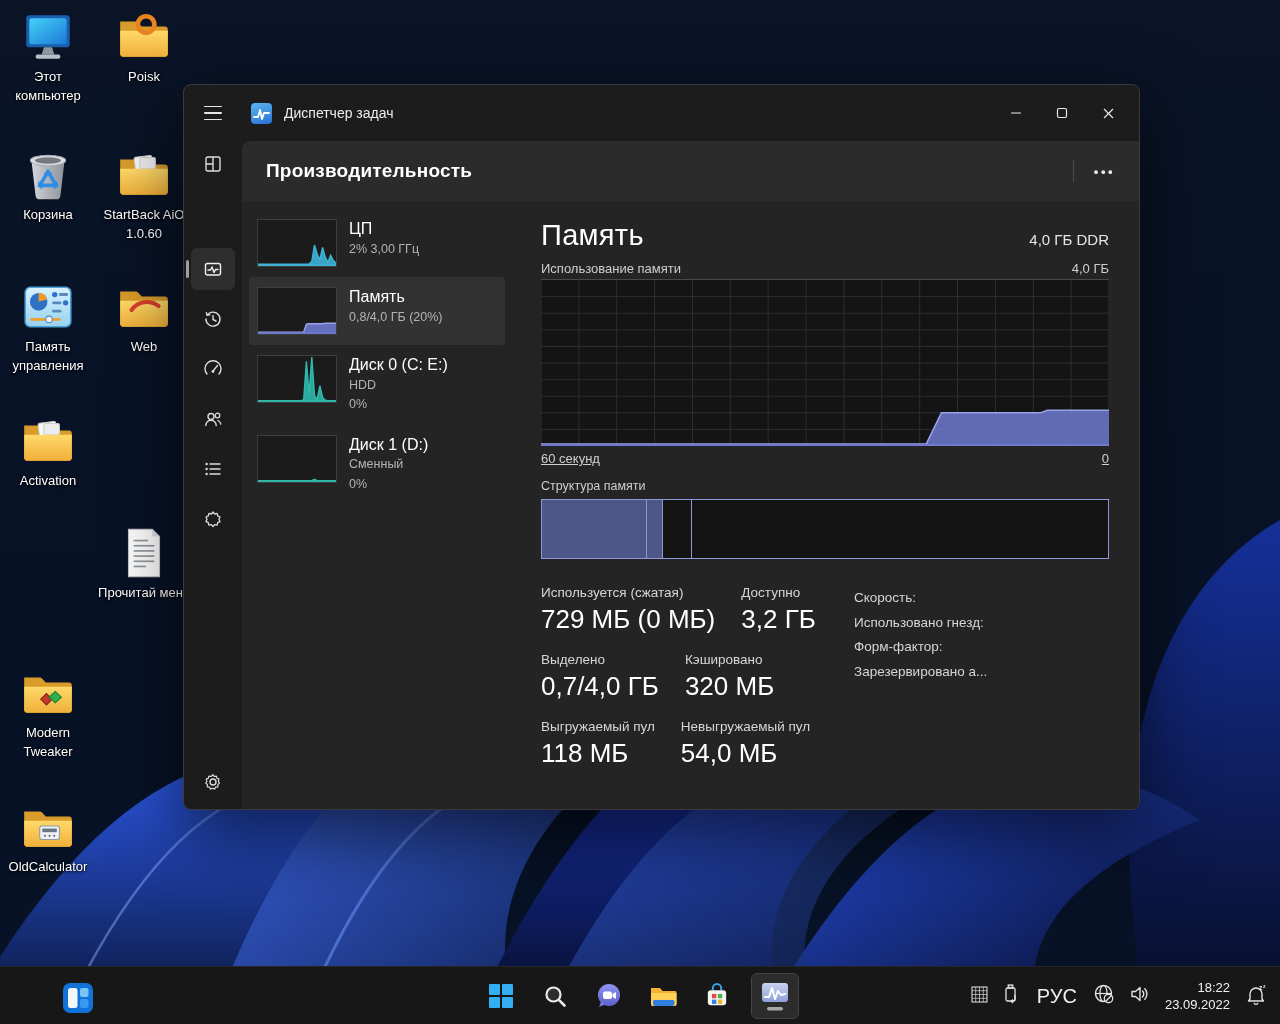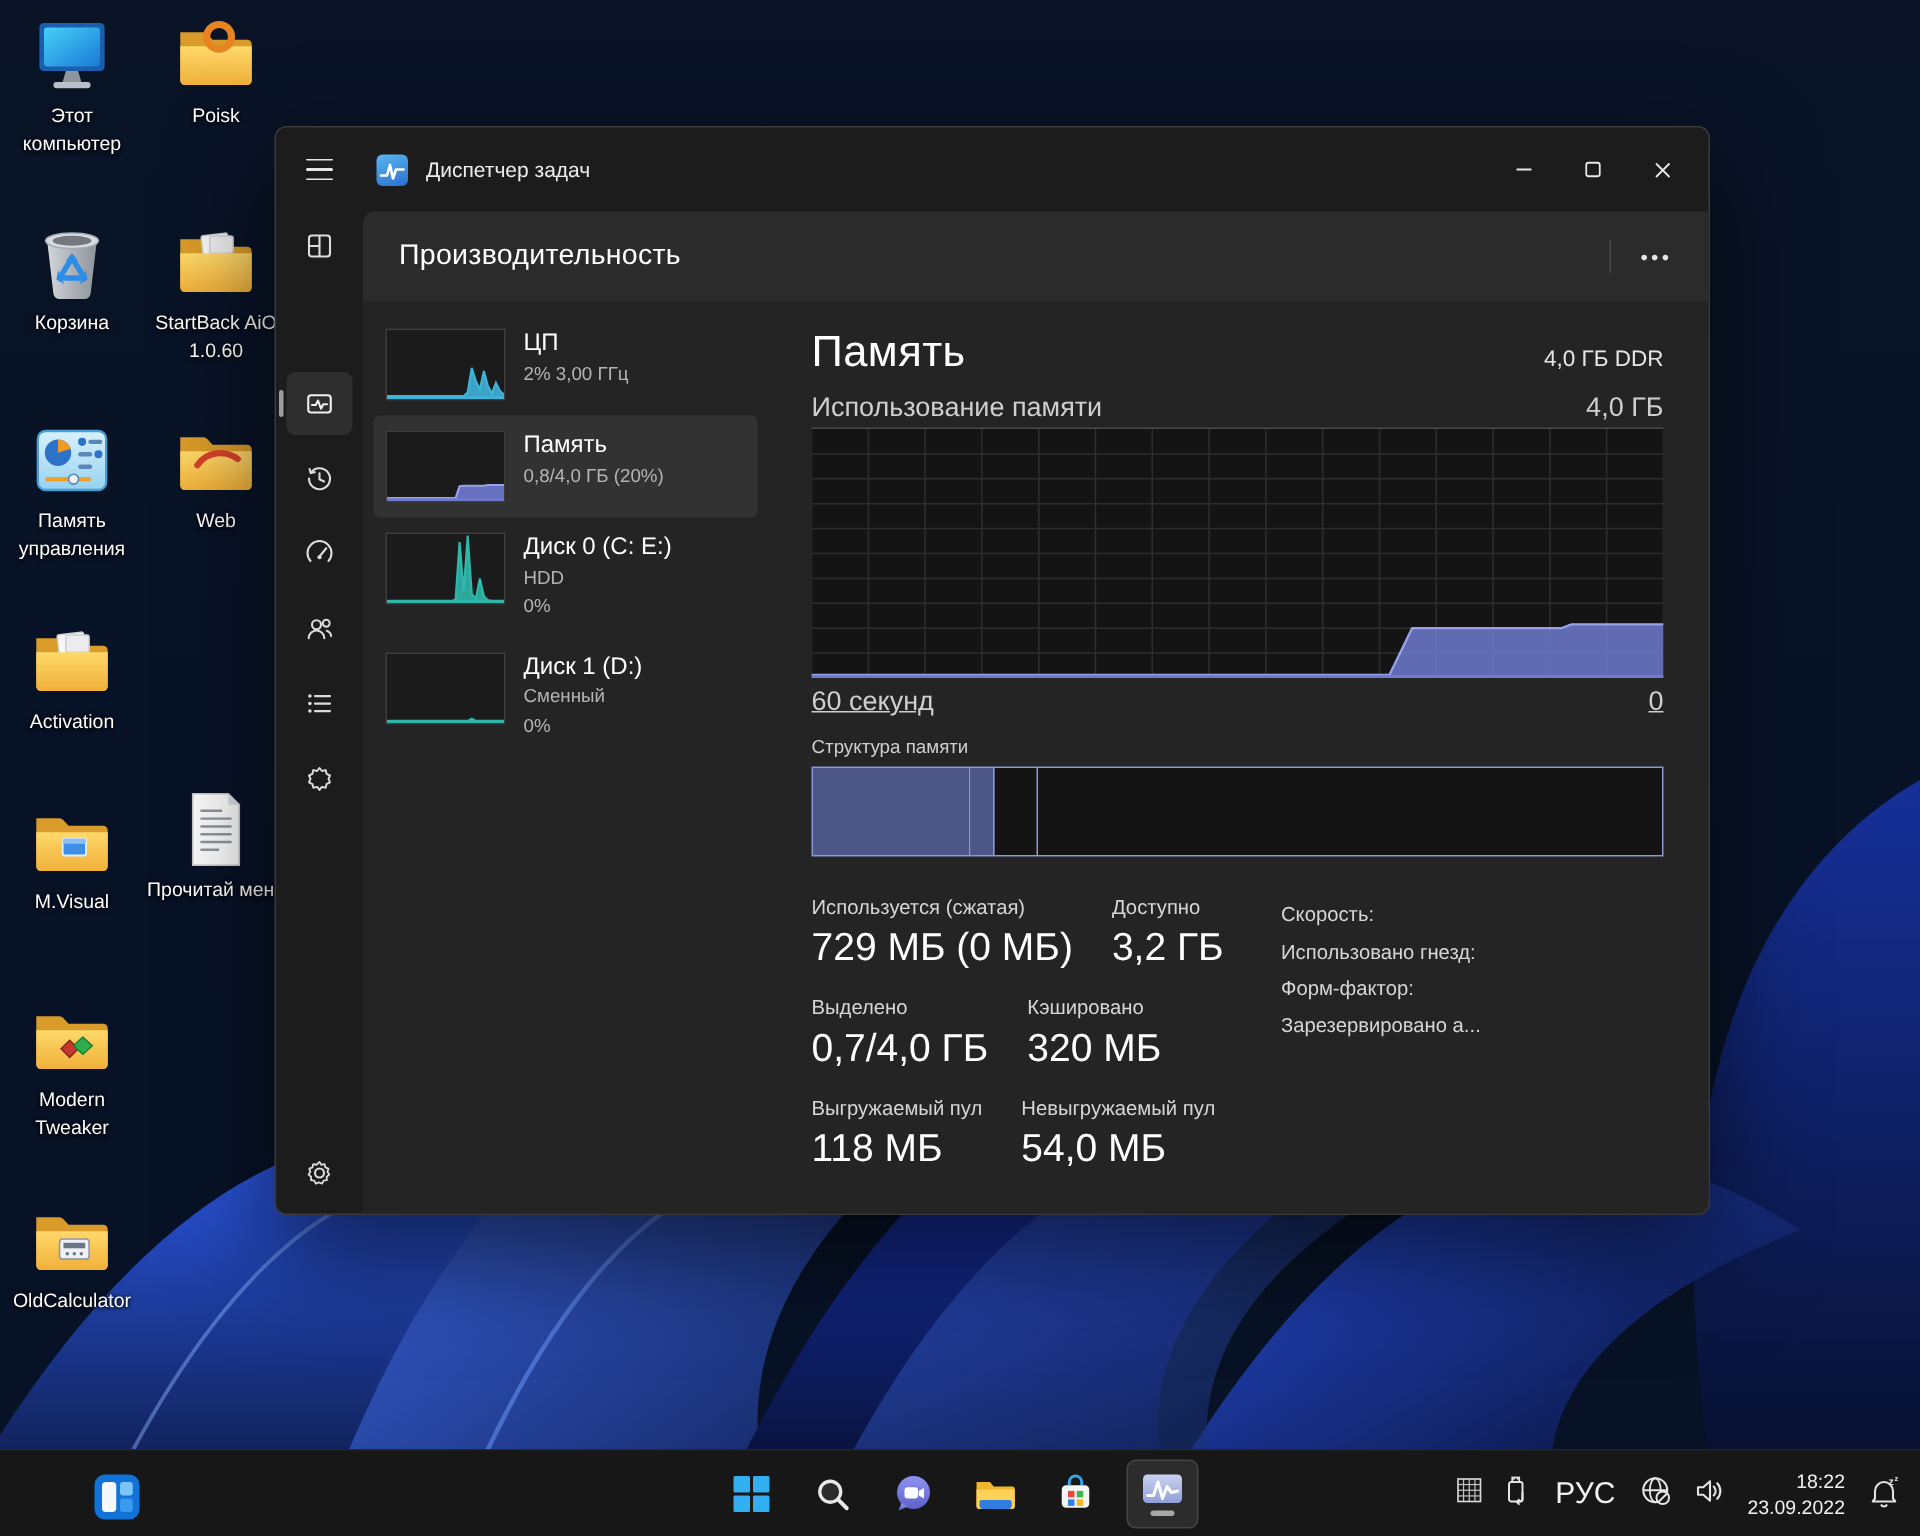--- a/index.html
+++ b/index.html
@@ -36,21 +36,21 @@
   .win-body { position:absolute; top:56px; left:0; right:0; bottom:0; display:flex; }
   .rail { width:58px; position:relative; flex:none; }
   .rail-btn { position:absolute; left:7px; width:44px; height:42px; border-radius:6px;
     display:flex; align-items:center; justify-content:center; }
   .rail-btn.selected { background:#2e2e2e; }
   .rail-pill { position:absolute; left:2px; width:3px; height:18px; border-radius:2px; background:#9d9d9d; }
 
   .panel { flex:1; background:#242424; border-top-left-radius:8px; position:relative; overflow:hidden; }
   .panel-header { height:60px; background:#2b2b2b; border-top-left-radius:8px;
     display:flex; align-items:center; padding:0 14px 0 24px; }
-  .panel-title { font-size:19px; font-weight:400; color:#fff; flex:1; letter-spacing:.2px; }
+  .panel-title { font-size:19px; font-weight:700; color:#fff; flex:1; letter-spacing:.2px; }
   .run-task { display:flex; align-items:center; gap:9px; padding:7px 10px; border-radius:4px; color:#f0f0f0; }
   .run-task .txt { font-size:13.5px; }
   .hdr-sep { width:1px; height:22px; background:#4a4a4a; margin:0 10px; }
   .more-btn { color:#e8e8e8; font-size:13px; letter-spacing:2.5px; padding:6px 10px; font-weight:700; }
 
   .panel-body { position:absolute; top:60px; left:0; right:0; bottom:0; }
 
   
   .perf-list { position:absolute; left:7px; top:8px; width:256px; }
   .perf-item { display:flex; gap:12px; padding:10px 8px; border-radius:4px; align-items:flex-start; }
@@ -58,21 +58,21 @@
   .thumb { width:80px; height:48px; flex:none; background:#1b1b1b; border:1px solid #3e3e3e; }
   .thumb svg { display:block; width:78px; height:46px; }
   .perf-txt .t { font-size:16px; color:#fff; line-height:1.3; }
   .perf-txt .s { font-size:12.5px; color:#b4b4b4; line-height:1.55; }
 
   
   .main-pane { position:absolute; left:299px; top:18px; width:568px; }
   .mem-head { display:flex; align-items:flex-end; }
   .mem-title { font-size:29px; font-weight:300; color:#fff; letter-spacing:.3px; }
   .mem-cap { margin-left:auto; font-size:15px; color:#e6e6e6; padding-bottom:4px; }
-  .row-between { display:flex; justify-content:space-between; font-size:18px; color:#cfcfcf; }
+  .row-between { display:flex; justify-content:space-between; font-size:13px; color:#cfcfcf; }
   .usage-row { margin-top:9px; }
   .chart-wrap { margin-top:3px; border-top:1px solid #4a4a4a; }
   #memChart { display:block; width:568px; height:166px; background:#141414; }
   .axis-row { margin-top:5px;text-decoration:underline; }
   .comp-label { margin-top:13px; font-size:12.5px; color:#cfcfcf; }
   .comp-bar { margin-top:6px; height:60px; display:flex; background:#141414; }
   .comp-seg { height:100%; }
 
   .stats { display:flex; margin-top:26px; }
   .stats-left { width:313px; flex:none; }
@@ -234,29 +234,20 @@
   <div class="dicon" style="left:0;top:412px">
     <svg class="ic" viewBox="0 0 56 56">
       <use href="#fback"></use>
         <use href="#fdocs"></use>
         <use href="#ffront"></use>
     </svg>
     <div class="lbl">Activation</div>
   </div>
 
 
-  <div class="dicon" style="left:0;top:532px">
-    <svg class="ic" viewBox="0 0 56 56">
-      <use href="#fback"></use>
-        <use href="#ffront"></use>
-      <rect x="22" y="26" width="15" height="11" rx="1.5" fill="#3f8ee8" stroke="#e4edf8" stroke-width="1.2"></rect>
-      <rect x="22" y="26" width="15" height="3.5" rx="1.5" fill="#8fc0f4"></rect>
-    </svg>
-    <div class="lbl">M.Visual</div>
-  </div>
 
   <div class="dicon" style="left:96px;top:524px">
     <svg class="ic" viewBox="0 0 56 56">
       <path d="M13,5 h23 l7,7 v39 h-30 Z" fill="#fbfbfb" stroke="#c6c6c6"></path>
       <path d="M36,5 l7,7 h-7 Z" fill="#d9dce1"></path>
       <g stroke="#8f959d" stroke-width="1.6">
         <line x1="18" y1="16" x2="32" y2="16"></line>
           <line x1="18" y1="21" x2="38" y2="21"></line>
         <line x1="18" y1="26" x2="38" y2="26"></line>
           <line x1="18" y1="31" x2="38" y2="31"></line>

